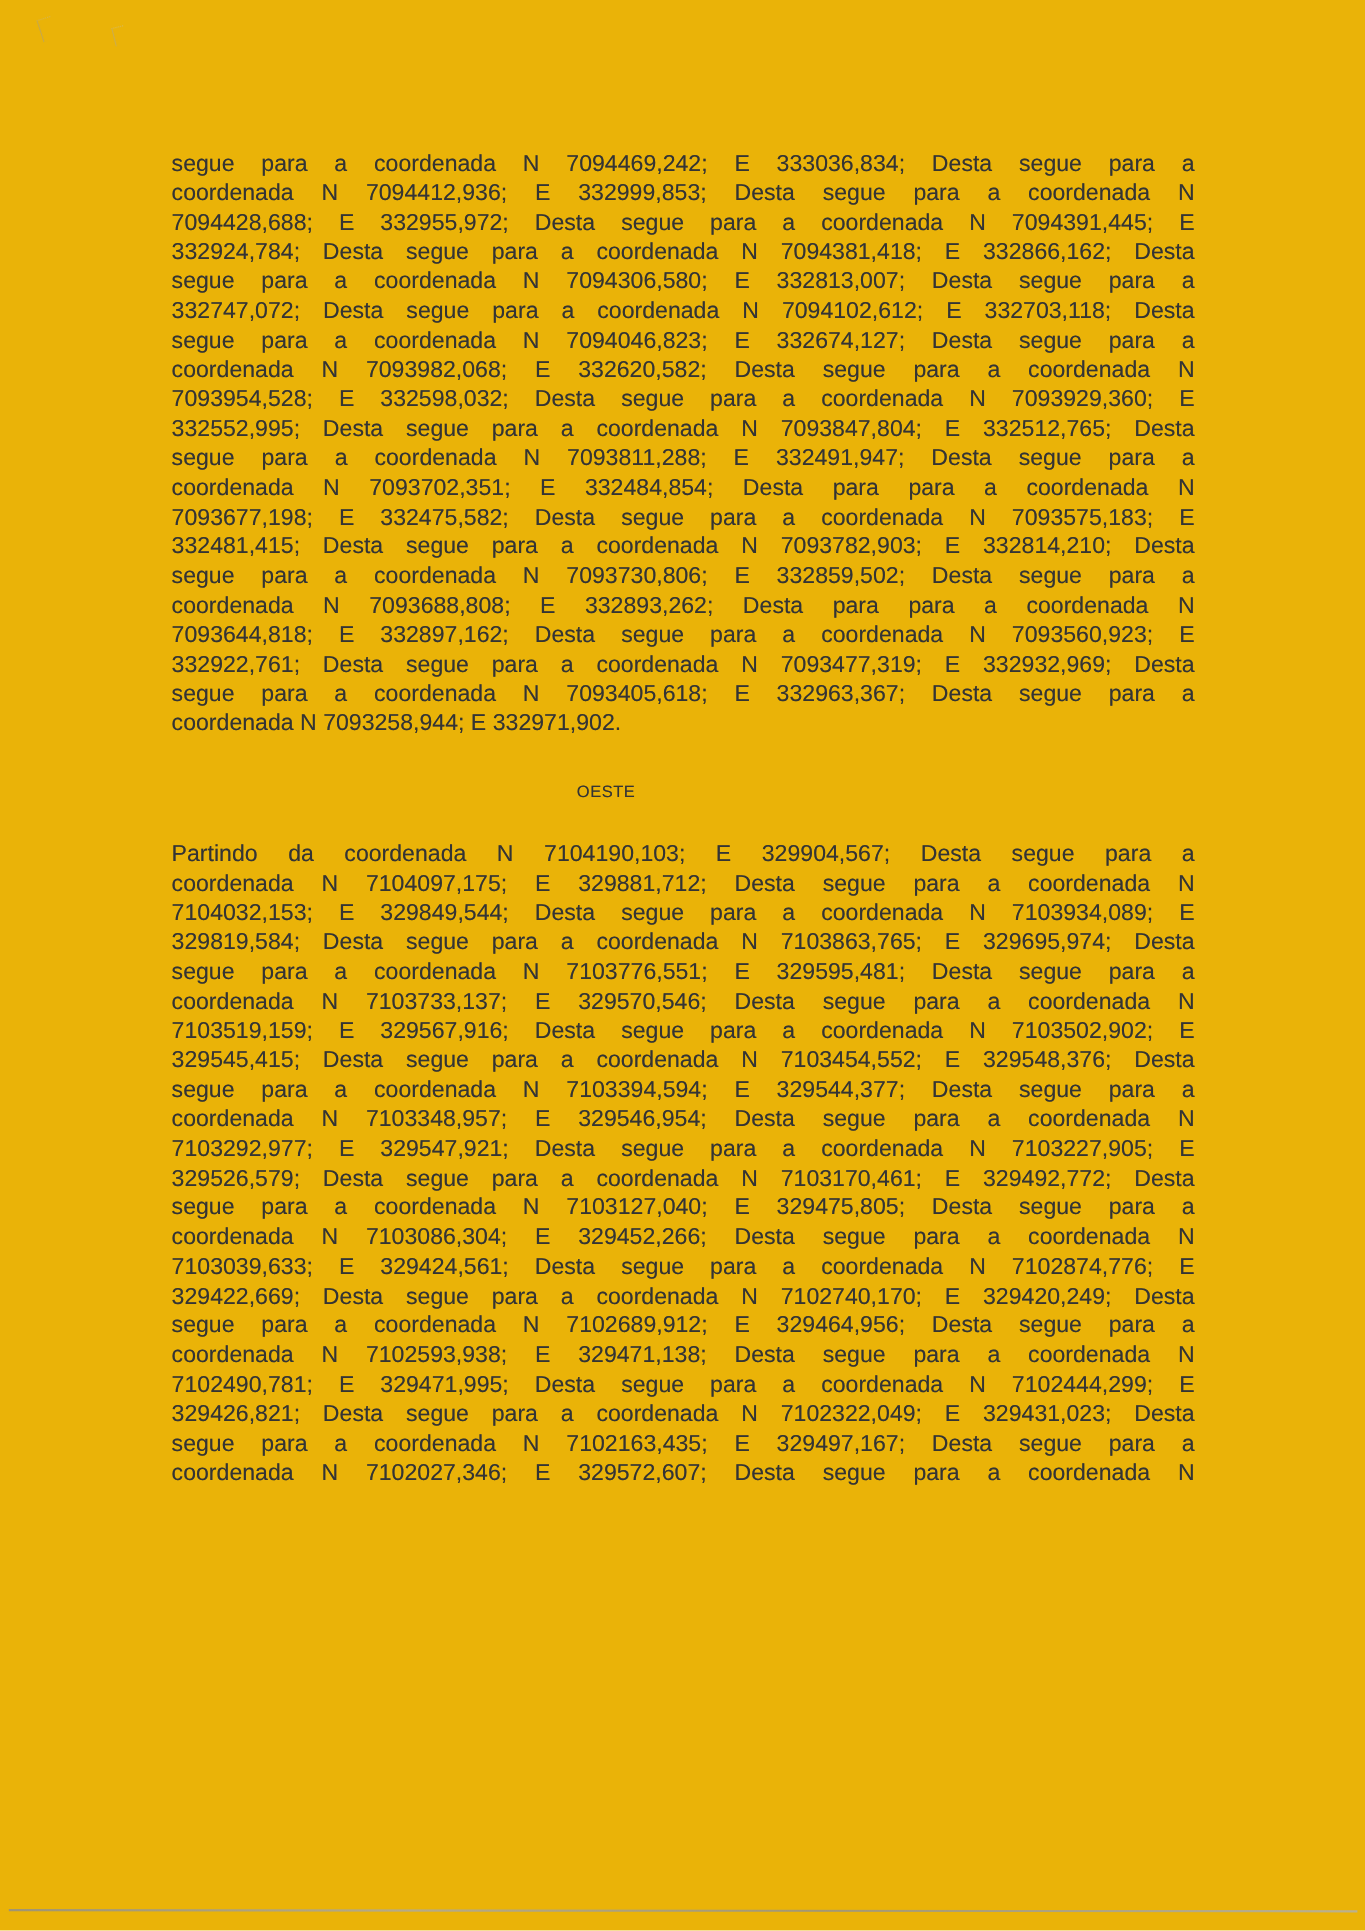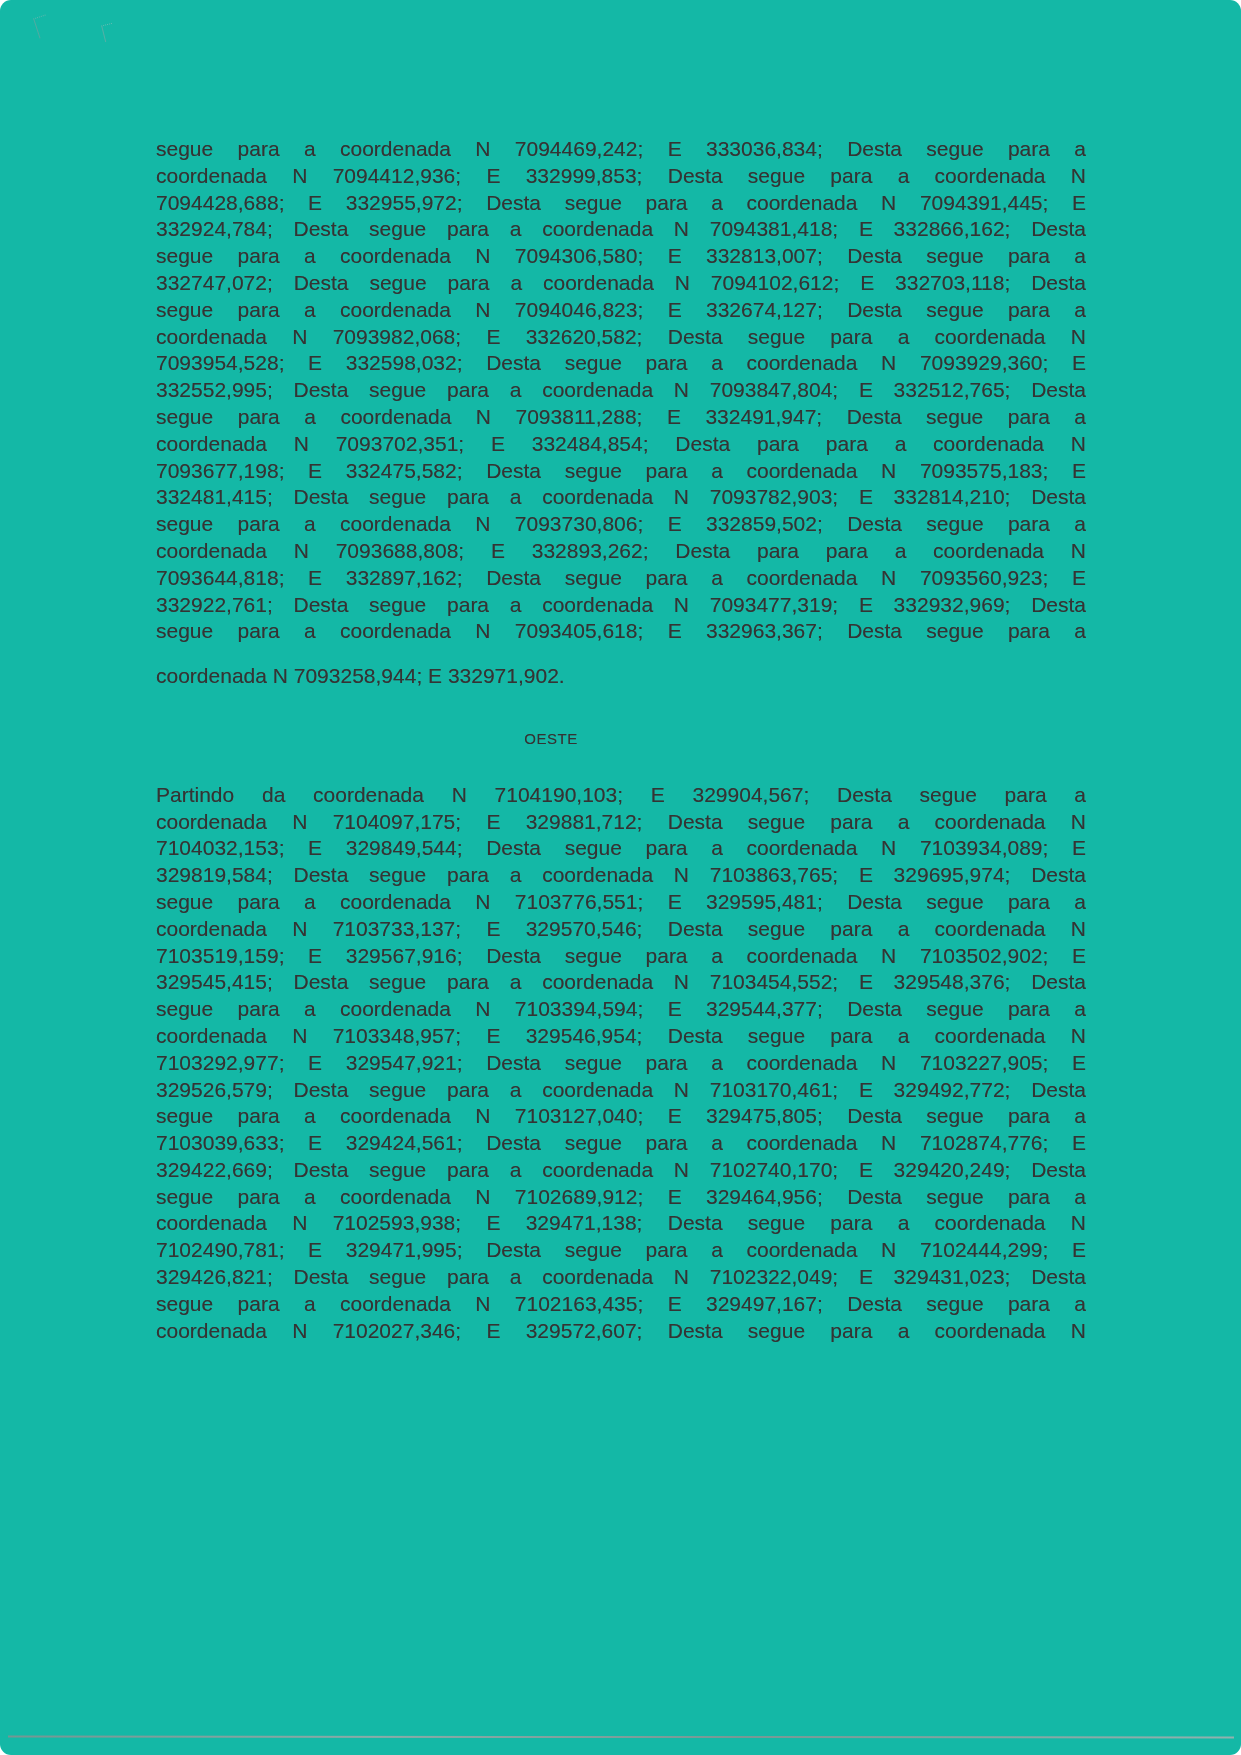--- a/index.html
+++ b/index.html
@@ -10,40 +10,38 @@
   body {
     width: 1241px;
     height: 1755px;
     position: relative;
     overflow: hidden;
     font-family: "Liberation Sans", sans-serif;
   }
   .page {
     position: absolute;
     inset: 0;
-    background: #14b8a6;
-    border-radius: 11px;
+    background: #eab308;
   }
   .textblock {
     position: absolute;
     left: 156px;
     top: 136px;
     width: 930px;
     color: #343434;
     font-size: 21px;
     line-height: 26.8px;
     text-shadow: 0 0 0.4px rgba(70,70,70,0.55);
   }
   .para .line {
     text-align: justify;
     text-align-last: justify;
   }
   .para.end-left .line:last-child {
     text-align-last: left;
-    margin-top: 18px;
   }
   .heading {
     font-size: 15px;
     font-weight: 400;
     letter-spacing: 0.5px;
     text-align: center;
     margin: 36px 0 29px 0;
     transform: translateX(-70px);
   }
   .speck {
@@ -122,20 +120,21 @@
         <div class="line">329819,584; Desta segue para a coordenada N 7103863,765; E 329695,974; Desta</div>
         <div class="line">segue para a coordenada N 7103776,551; E 329595,481; Desta segue para a</div>
         <div class="line">coordenada N 7103733,137; E 329570,546; Desta segue para a coordenada N</div>
         <div class="line">7103519,159; E 329567,916; Desta segue para a coordenada N 7103502,902; E</div>
         <div class="line">329545,415; Desta segue para a coordenada N 7103454,552; E 329548,376; Desta</div>
         <div class="line">segue para a coordenada N 7103394,594; E 329544,377; Desta segue para a</div>
         <div class="line">coordenada N 7103348,957; E 329546,954; Desta segue para a coordenada N</div>
         <div class="line">7103292,977; E 329547,921; Desta segue para a coordenada N 7103227,905; E</div>
         <div class="line">329526,579; Desta segue para a coordenada N 7103170,461; E 329492,772; Desta</div>
         <div class="line">segue para a coordenada N 7103127,040; E 329475,805; Desta segue para a</div>
+        <div class="line">coordenada N 7103086,304; E 329452,266; Desta segue para a coordenada N</div>
         <div class="line">7103039,633; E 329424,561; Desta segue para a coordenada N 7102874,776; E</div>
         <div class="line">329422,669; Desta segue para a coordenada N 7102740,170; E 329420,249; Desta</div>
         <div class="line">segue para a coordenada N 7102689,912; E 329464,956; Desta segue para a</div>
         <div class="line">coordenada N 7102593,938; E 329471,138; Desta segue para a coordenada N</div>
         <div class="line">7102490,781; E 329471,995; Desta segue para a coordenada N 7102444,299; E</div>
         <div class="line">329426,821; Desta segue para a coordenada N 7102322,049; E 329431,023; Desta</div>
         <div class="line">segue para a coordenada N 7102163,435; E 329497,167; Desta segue para a</div>
         <div class="line">coordenada N 7102027,346; E 329572,607; Desta segue para a coordenada N</div>
       </div>
 

